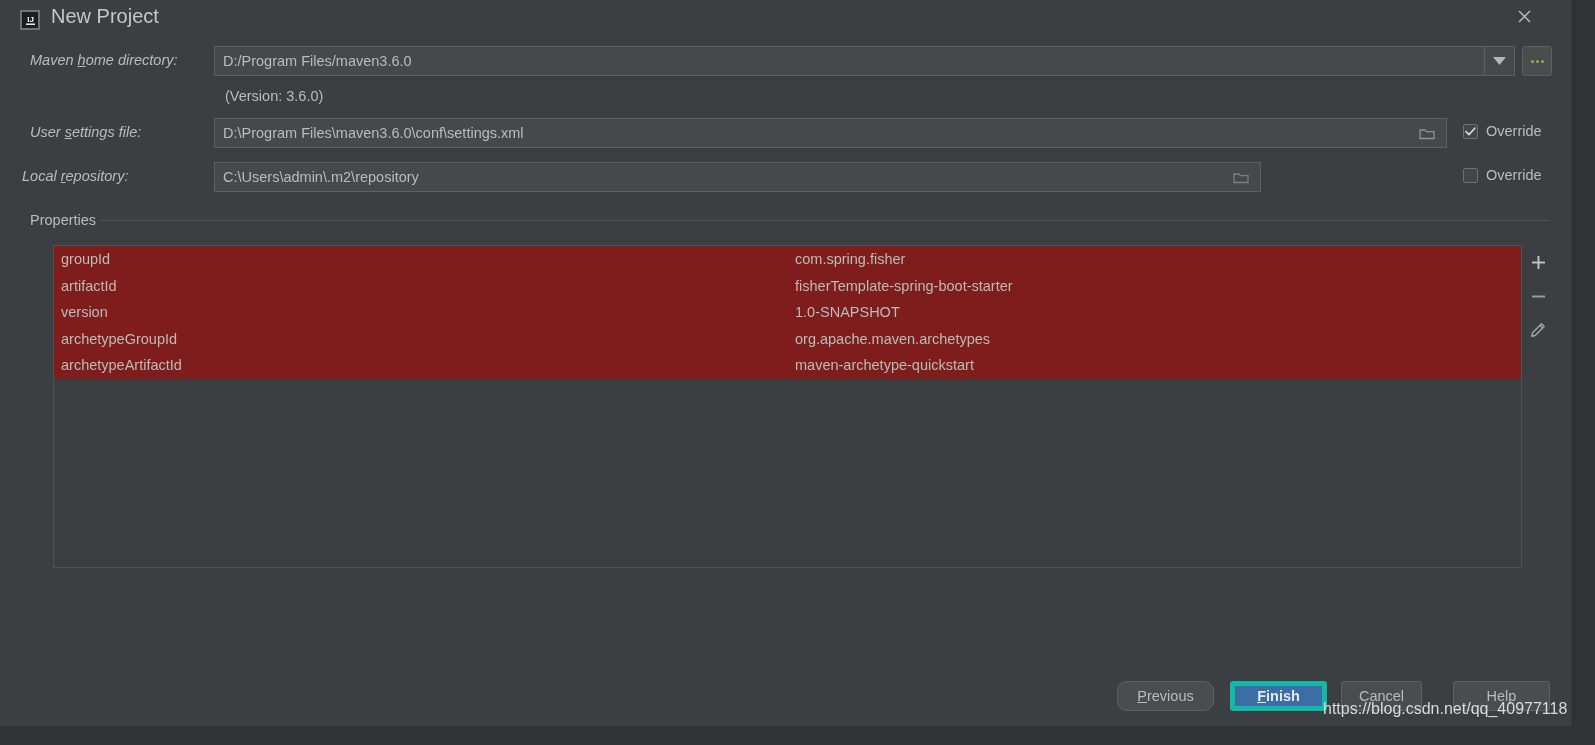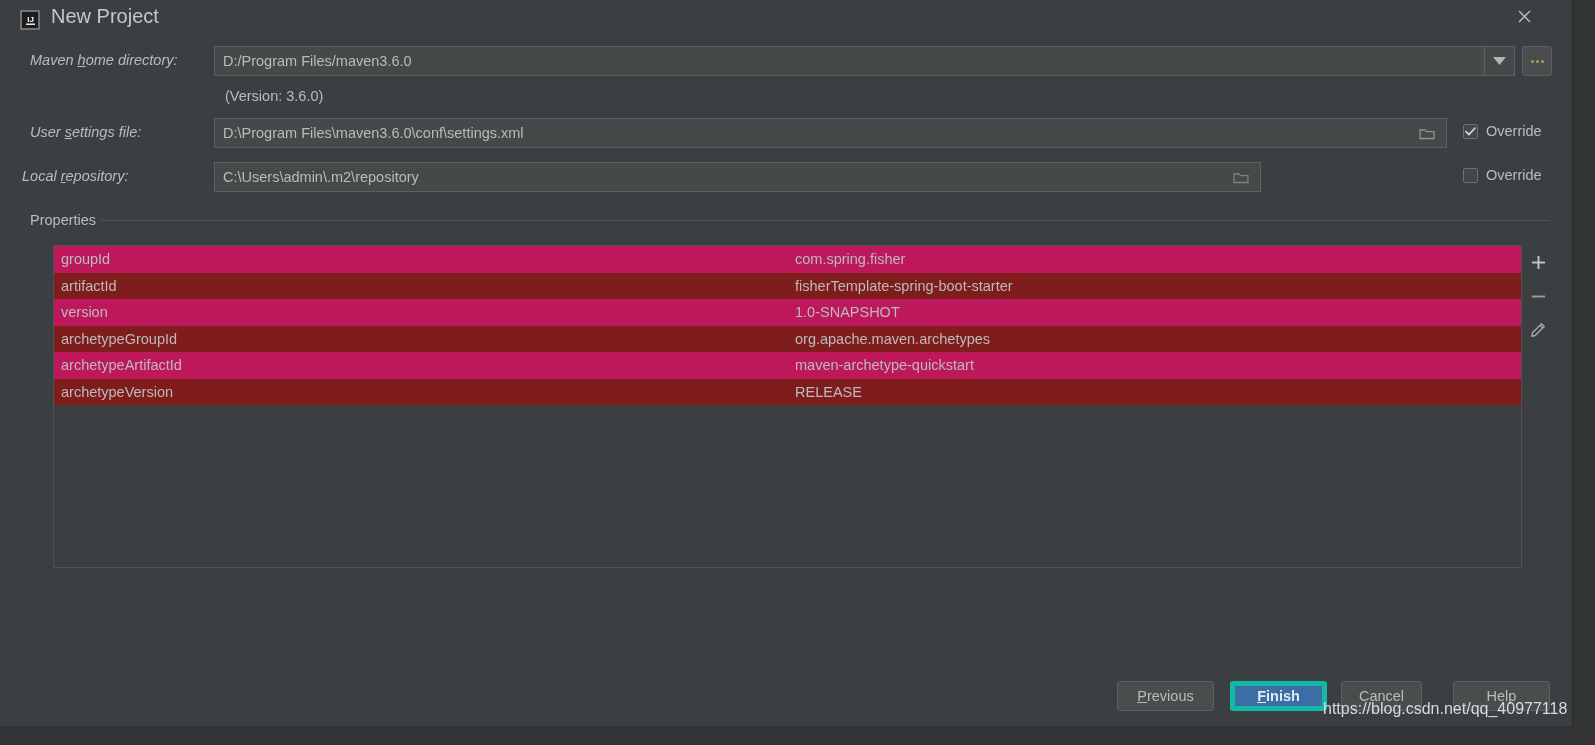--- a/index.html
+++ b/index.html
@@ -145,21 +145,21 @@
     border: 1px solid #4e5254;
     background: #3c3f41;
     overflow: hidden;
   }
   .prop-row {
     display: flex; align-items: center;
     height: 26.5px;
     font-size: 14.5px; color: #bbbbbb;
     cursor: pointer;
   }
-  .prop-row.odd  { background: #be185d; }
+  .prop-row.odd  { background: #7f1d1d; }
   .prop-row.even { background: #7f1d1d; }
   .prop-key   { width: 737px; padding-left: 7px; overflow: hidden; white-space: nowrap; }
   .prop-value { flex: 1 1 auto; padding-left: 4px; overflow: hidden; white-space: nowrap; }
 
   #prop-toolbar {
     position: absolute; left: 1514px; top: 245px;
     width: 28px; height: 110px;
     display: flex; flex-direction: column; align-items: center;
     gap: 0px;
   }
@@ -182,21 +182,21 @@
     cursor: pointer;
     white-space: nowrap;
   }
   .dlg-btn u { text-decoration: underline; }
   .dlg-btn.primary {
     background: #3c6ea5;
     border: 5px solid #14b8a6;
     color: #e6eaf0;
     font-weight: bold;
   }
-  #btn-previous { left: 1107px; top: 681px; width: 97px; }
+  #btn-previous { left: 1107px; top: 681px; width: 97px; border-radius: 10px; }
   #btn-finish   { left: 1220px; top: 681px; width: 97px; }
   #btn-cancel   { left: 1331px; top: 681px; width: 81px; }
   #btn-help     { left: 1443px; top: 681px; width: 97px; }
 
   
   #watermark {
     position: absolute; left: 1313px; top: 700px;
     font-size: 16px; color: #d8dadb;
     white-space: nowrap;
     font-family: "Liberation Sans", sans-serif;
@@ -311,24 +311,20 @@
         <div class="prop-value">1.0-SNAPSHOT</div>
       </div>
       <div class="prop-row even">
         <div class="prop-key">archetypeGroupId</div>
         <div class="prop-value">org.apache.maven.archetypes</div>
       </div>
       <div class="prop-row odd">
         <div class="prop-key">archetypeArtifactId</div>
         <div class="prop-value">maven-archetype-quickstart</div>
       </div>
-      <div class="prop-row even">
-        <div class="prop-key">archetypeVersion</div>
-        <div class="prop-value">RELEASE</div>
-      </div>
     </div>
 
   <div id="prop-toolbar">
     <div class="tool-btn">
       <svg width="15" height="15" viewBox="0 0 15 15">
         <line x1="7.5" y1="1" x2="7.5" y2="14" stroke="#c3c6c7" stroke-width="1.9"></line>
         <line x1="1" y1="7.5" x2="14" y2="7.5" stroke="#c3c6c7" stroke-width="1.9"></line>
       </svg>
     </div>
     <div class="tool-btn">

